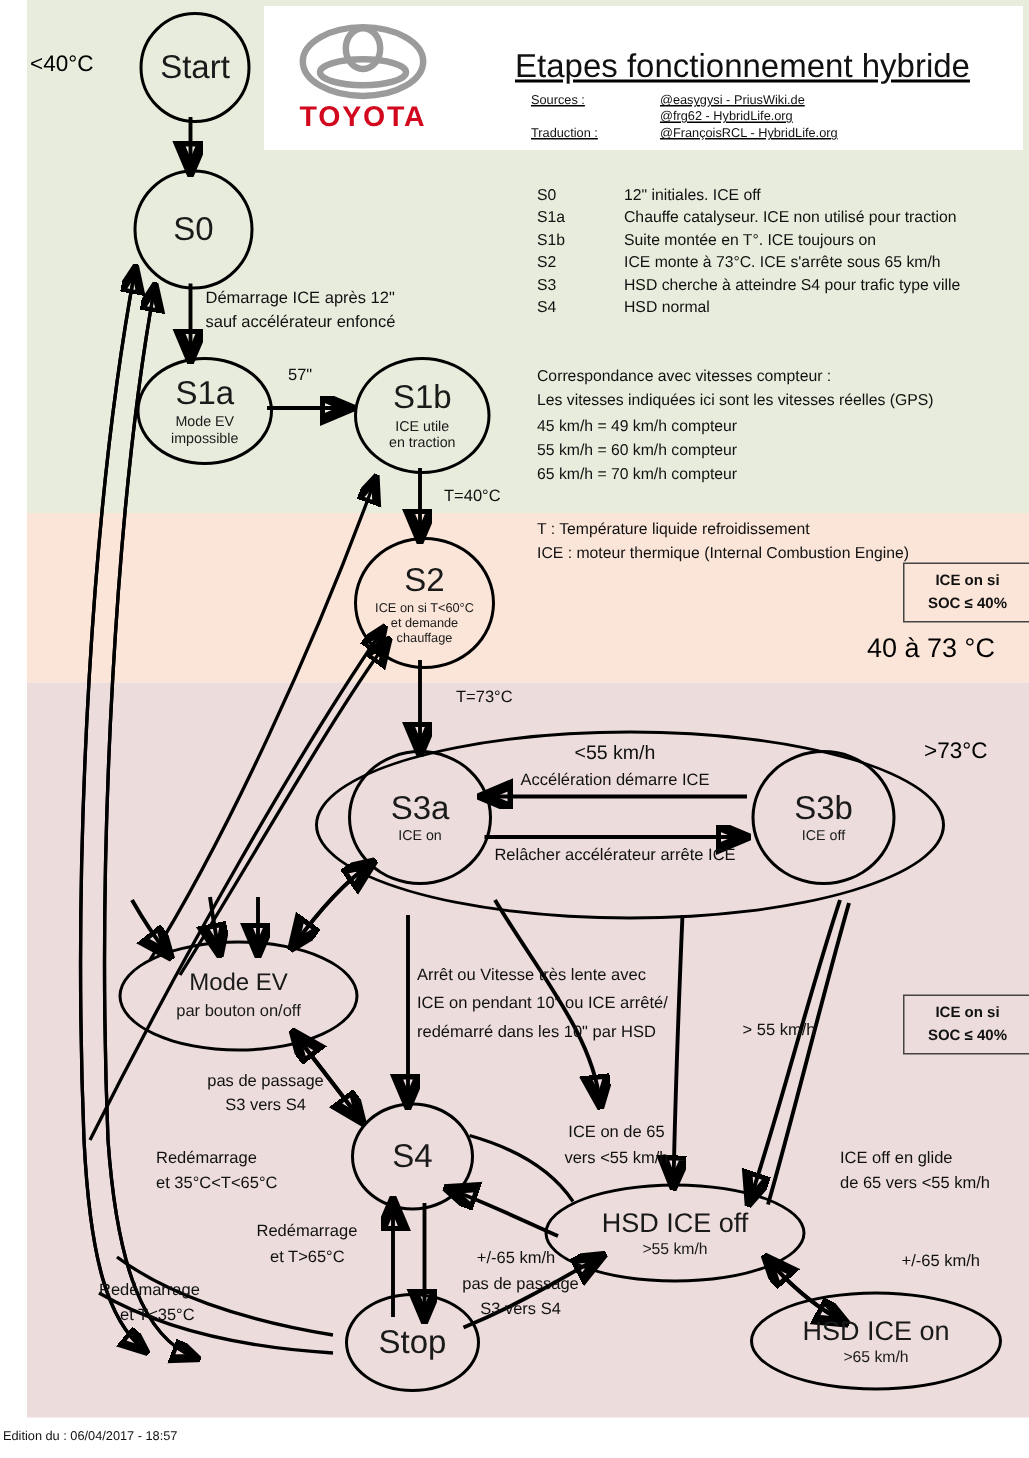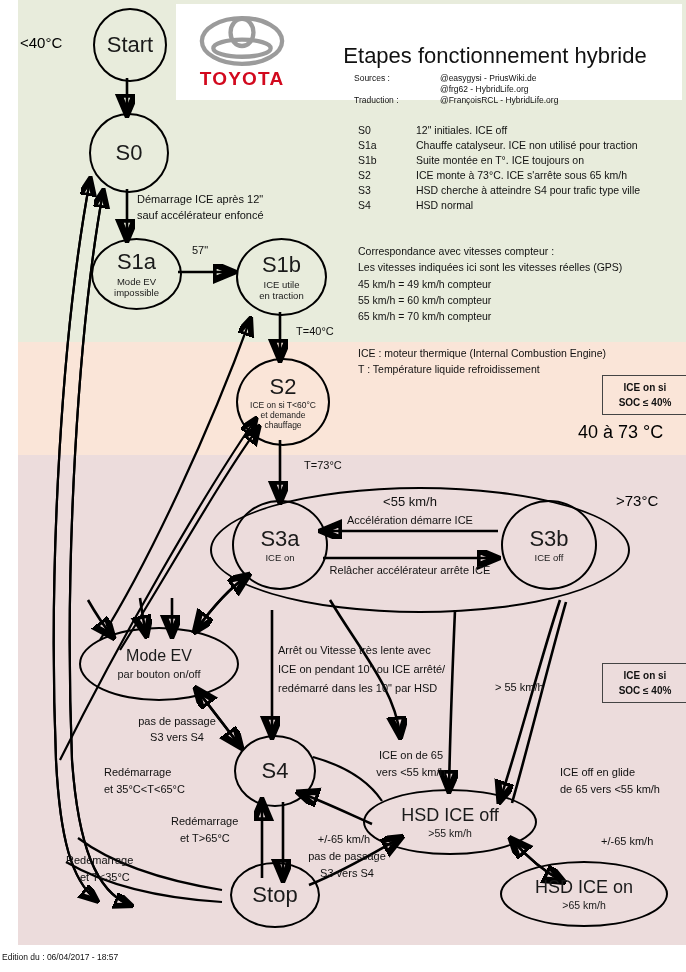--- a/index.html
+++ b/index.html
@@ -32,21 +32,21 @@
   .lab{position:absolute;font-size:11px;color:#111;line-height:1.35;white-space:nowrap;}
   .lab.c{text-align:center;}
   .zone{position:absolute;font-size:15px;font-weight:normal;color:#000;}
 
   
   #header{position:absolute;left:176px;top:4px;width:506px;height:96px;background:#fff;
           display:flex;align-items:flex-start;}
   #logo{width:132px;height:96px;display:flex;flex-direction:column;align-items:center;justify-content:center;}
   #logo .mark{width:86px;height:52px;}
   #logo .word{font-size:19px;font-weight:bold;color:#d2091e;letter-spacing:1.2px;margin-top:1px;}
-  #title{flex:1;padding-top:39px;}
+  #title{flex:1;padding-top:27px;text-decoration:underline;}
   #title .t{font-size:22px;color:#111;text-align:center;}
   #srcs{margin-top:4px;font-size:8.5px;color:#111;display:grid;
         grid-template-columns:86px 1fr;row-gap:1px;padding-left:46px;}
 
   
   #legend{position:absolute;left:358px;top:124px;font-size:10.5px;color:#111;
           display:grid;grid-template-columns:58px 1fr;row-gap:3px;}
   #notes{position:absolute;left:358px;top:243px;font-size:10.5px;color:#111;line-height:1.55;}
   #defs{position:absolute;left:358px;top:345px;font-size:10.5px;color:#111;line-height:1.55;}
 
@@ -287,18 +287,18 @@
 
   <div id="notes">
     <div>Correspondance avec vitesses compteur :</div>
     <div>Les vitesses indiquées ici sont les vitesses réelles (GPS)</div>
     <div>45 km/h = 49 km/h compteur</div>
     <div>55 km/h = 60 km/h compteur</div>
     <div>65 km/h = 70 km/h compteur</div>
   </div>
 
   <div id="defs">
+    <div>T : Température liquide refroidissement</div>
     <div>ICE : moteur thermique (Internal Combustion Engine)</div>
-    <div>T : Température liquide refroidissement</div>
   </div>
 
   <div id="footer">Edition du : 06/04/2017 - 18:57</div>
 </div>
 
 </body></html>

